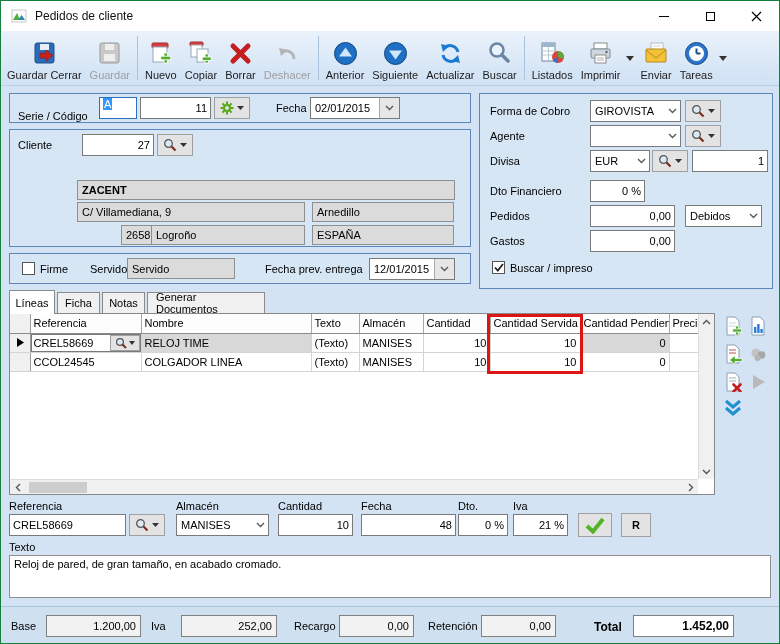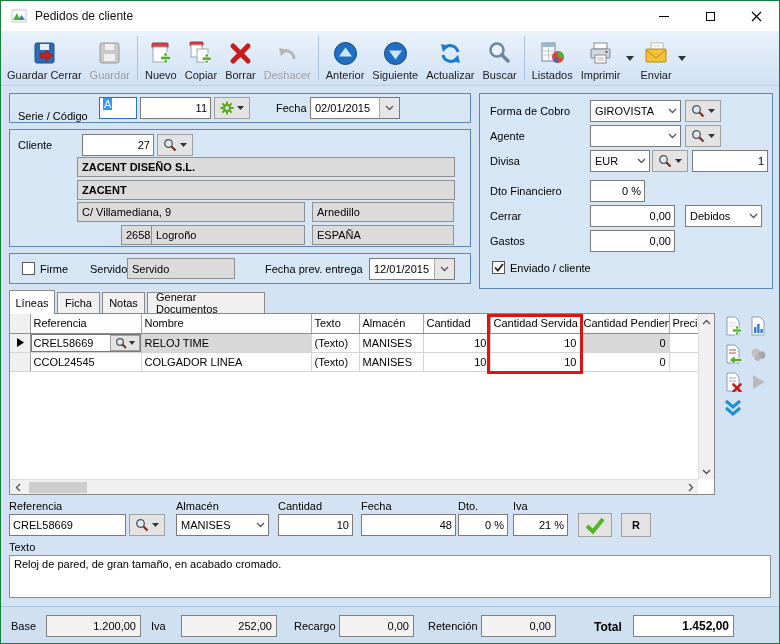--- a/index.html
+++ b/index.html
@@ -268,20 +268,31 @@
       <span class="ticon">
           <svg width="27" height="27">
             <rect x="8" y="3" width="12" height="9" fill="#fdfdfd" stroke="#b9b9b9"></rect>
             <line x1="10" y1="6" x2="18" y2="6" stroke="#d5d5d5"></line>
             <rect x="3" y="9" width="20" height="13" rx="1" fill="#f3c237" stroke="#b8891c"></rect>
             <polyline points="3,10 13,18 23,10" fill="none" stroke="#b8891c"></polyline>
           </svg>
         </span>
       <span class="tlabel">Enviar</span>
     </div>
+    <div class="tbtn">
+      <span class="ticon">
+          <svg width="27" height="27">
+            <circle cx="13.5" cy="13.5" r="11" fill="#2b74c9" stroke="#174f8f"></circle>
+            <circle cx="13.5" cy="13.5" r="7.5" fill="#fff"></circle>
+            <line x1="13.5" y1="13.5" x2="13.5" y2="8.5" stroke="#174f8f" stroke-width="2"></line>
+            <line x1="13.5" y1="13.5" x2="17.5" y2="13.5" stroke="#174f8f" stroke-width="2"></line>
+          </svg>
+        </span>
+      <span class="tlabel">Tareas</span>
+    </div>
     <span class="tcaret">
         <svg width="8" height="5">
           <polygon points="0,0 8,0 4,5" fill="#333"></polygon>
         </svg>
       </span>
   </div>
 
   <div class="main">
 
     <div class="gbox" style="left:8px; top:7px; width:462px; height:30px;">
@@ -322,21 +333,20 @@
       <input class="inp num" style="left: 72px; top: 4px; width: 72px; padding-left: 42px;" readonly="" value="27">
       <div class="sqbtn" style="left:147px; top:4px; width:36px;">
         <svg width="14" height="14">
             <circle cx="5.5" cy="5.5" r="3.8" fill="#dce8f2" stroke="#555" stroke-width="1.3"></circle>
             <line x1="8.5" y1="8.5" x2="12.5" y2="12.5" stroke="#7a2a1a" stroke-width="2.2"></line>
           </svg>
         <svg width="7" height="4">
             <polygon points="0,0 7,0 3.5,4" fill="#333"></polygon>
           </svg>
       </div>
-      <div class="ro b" style="left:67px; top:27px; width:378px;">ZACENT DISEÑO S.L.</div>
       <div class="ro b" style="left:67px; top:50px; width:378px;">ZACENT</div>
       <div class="ro" style="left:67px; top:72px; width:228px;">C/ Villamediana, 9</div>
       <div class="ro" style="left:302px; top:72px; width:142px;">Arnedillo</div>
       <div class="ro" style="left:67px; top:95px; width:67px;margin-left:44px;">26589</div>
       <div class="ro" style="left:141px; top:95px; width:154px;">Logroño</div>
       <div class="ro" style="left:302px; top:95px; width:142px;">ESPAÑA</div>
     </div>
 
     <div class="gbox" style="left:8px; top:167px; width:462px; height:31px;">
       <span class="chk" style="left:12px; top:8px;"></span>
@@ -405,38 +415,38 @@
             <circle cx="5.5" cy="5.5" r="3.8" fill="#dce8f2" stroke="#555" stroke-width="1.3"></circle>
             <line x1="8.5" y1="8.5" x2="12.5" y2="12.5" stroke="#7a2a1a" stroke-width="2.2"></line>
           </svg>
         <svg width="7" height="4">
             <polygon points="0,0 7,0 3.5,4" fill="#333"></polygon>
           </svg>
       </div>
       <input class="inp num" style="left: 212px; top: 56px; width: 76px;" readonly="" value="1">
       <span class="flabel" style="left:10px; top:91px;">Dto Financiero</span>
       <input class="inp num" style="left: 110px; top: 86px; width: 55px;" readonly="" value="0 %">
-      <span class="flabel" style="left:10px; top:116px;">Cerrar</span>
+      <span class="flabel" style="left:10px; top:116px;">Pedidos</span>
       <input class="inp num" style="left: 110px; top: 111px; width: 85px;" readonly="" value="0,00">
       <div class="combo" style="left:205px; top:111px; width:77px;">
         <span class="cval">Debidos</span>
         <span class="chev">
             <svg width="9" height="6">
               <path d="M1 1 L4.5 4.5 L8 1" stroke="#555" fill="none" stroke-width="1.3"></path>
             </svg>
           </span>
       </div>
       <span class="flabel" style="left:10px; top:141px;">Gastos</span>
       <input class="inp num" style="left: 110px; top: 136px; width: 85px;" readonly="" value="0,00">
       <span class="chk" style="left:12px; top:167px;">
           <svg width="10" height="9">
             <polyline points="1,4.5 3.8,7.5 9,1" fill="none" stroke="#222" stroke-width="1.8"></polyline>
           </svg>
         </span>
-      <span class="flabel" style="left:30px; top:168px;">Enviado / cliente</span>
+      <span class="flabel" style="left:30px; top:168px;">Buscar / impreso</span>
     </div>
 
     <div class="tab active" style="left:8px; width:46px;">
         <span>Líneas</span>
       </div>
     <div class="tab inactive" style="left:56px; width:43px;">
         <span>Ficha</span>
       </div>
     <div class="tab inactive" style="left:101px; width:43px;">
         <span>Notas</span>

